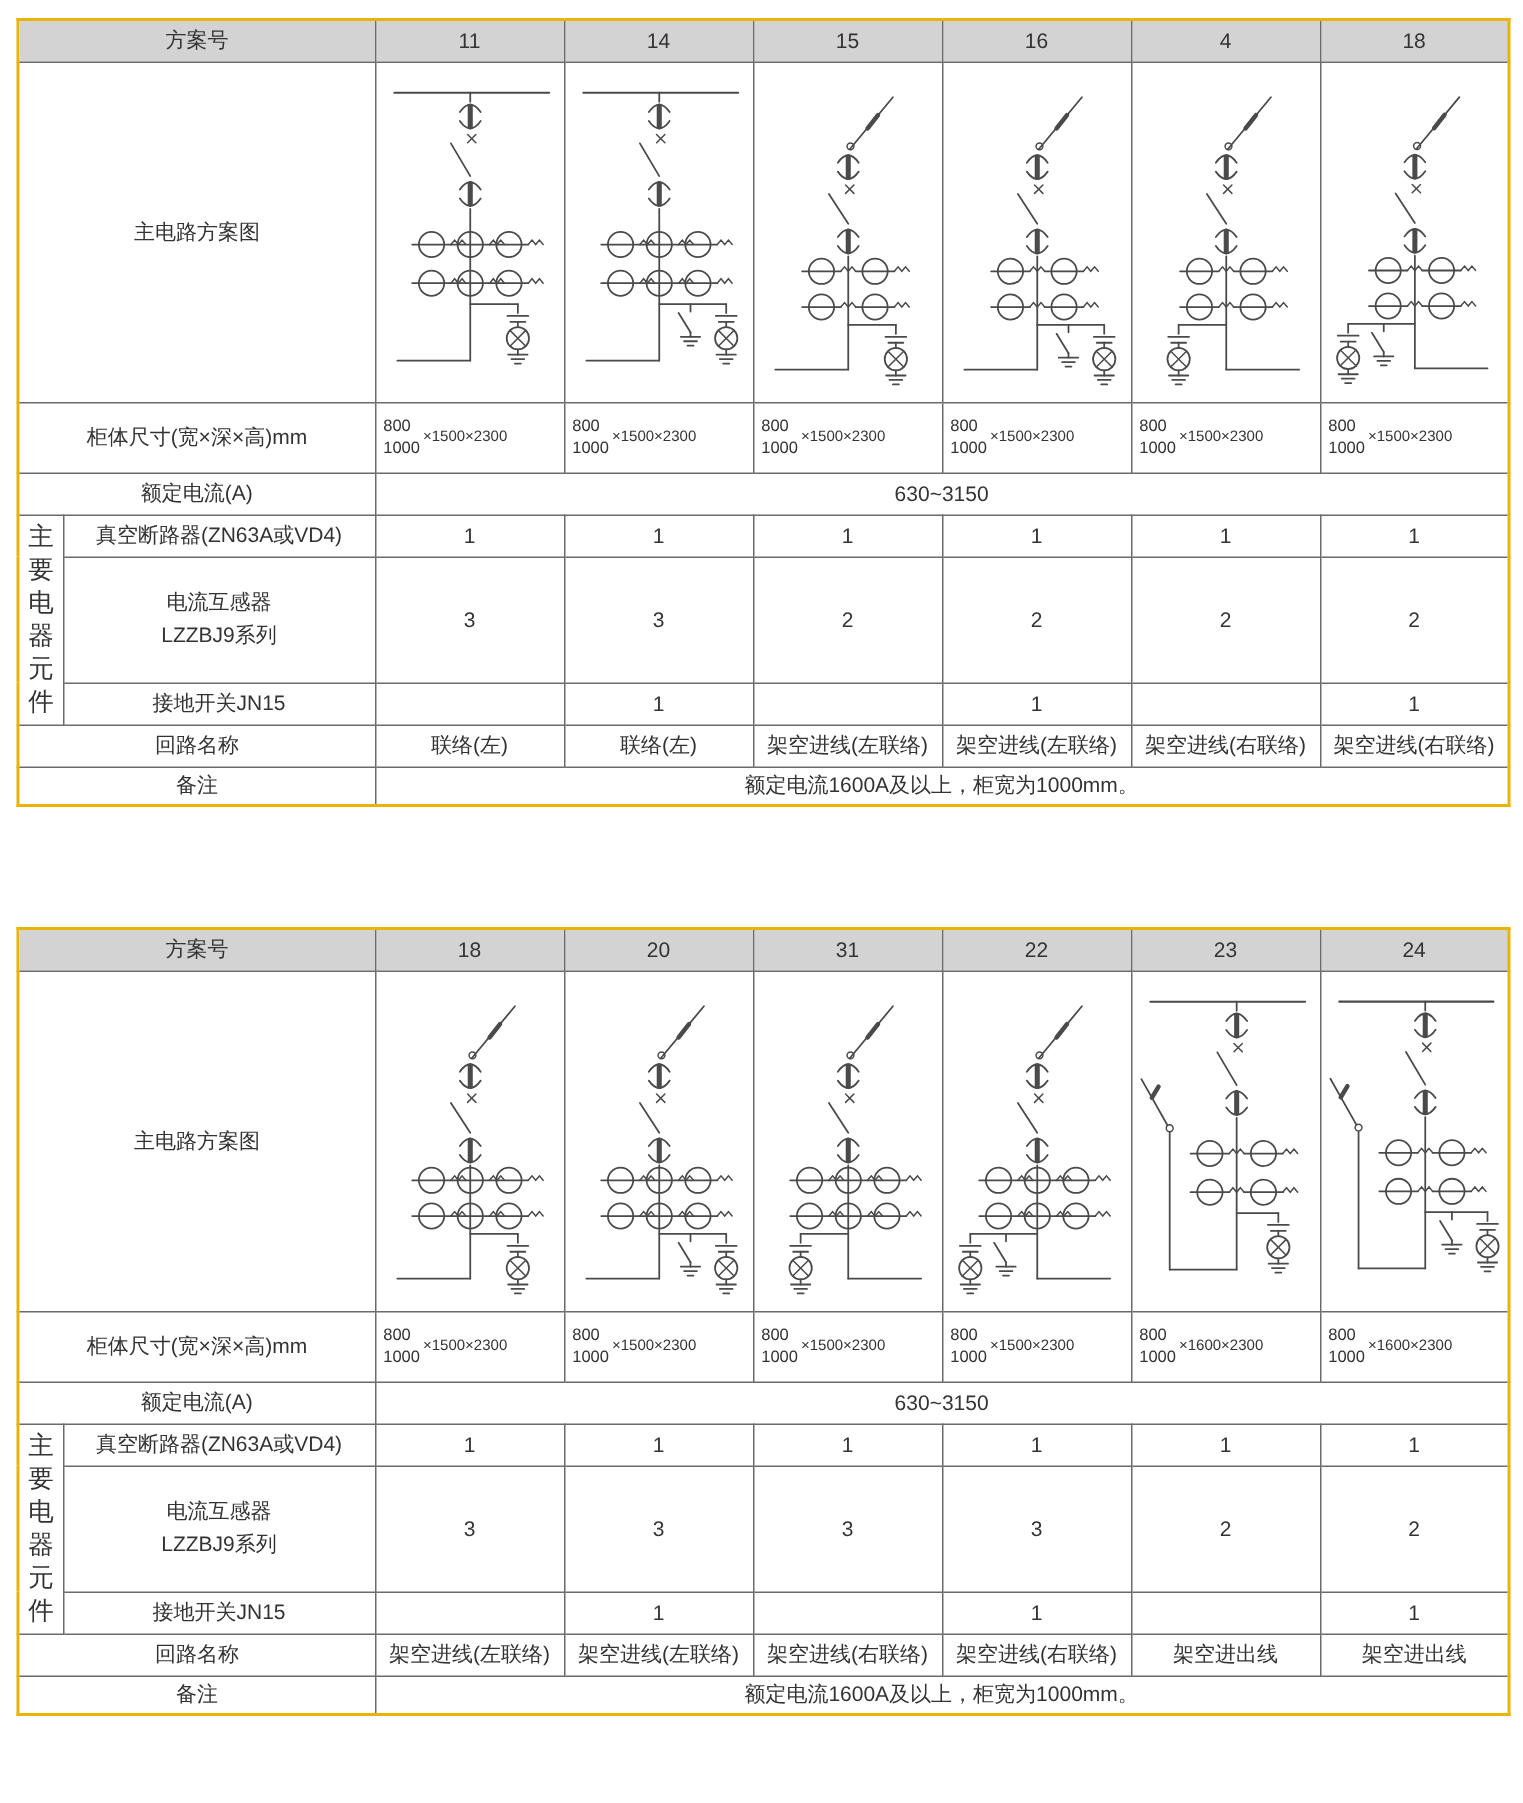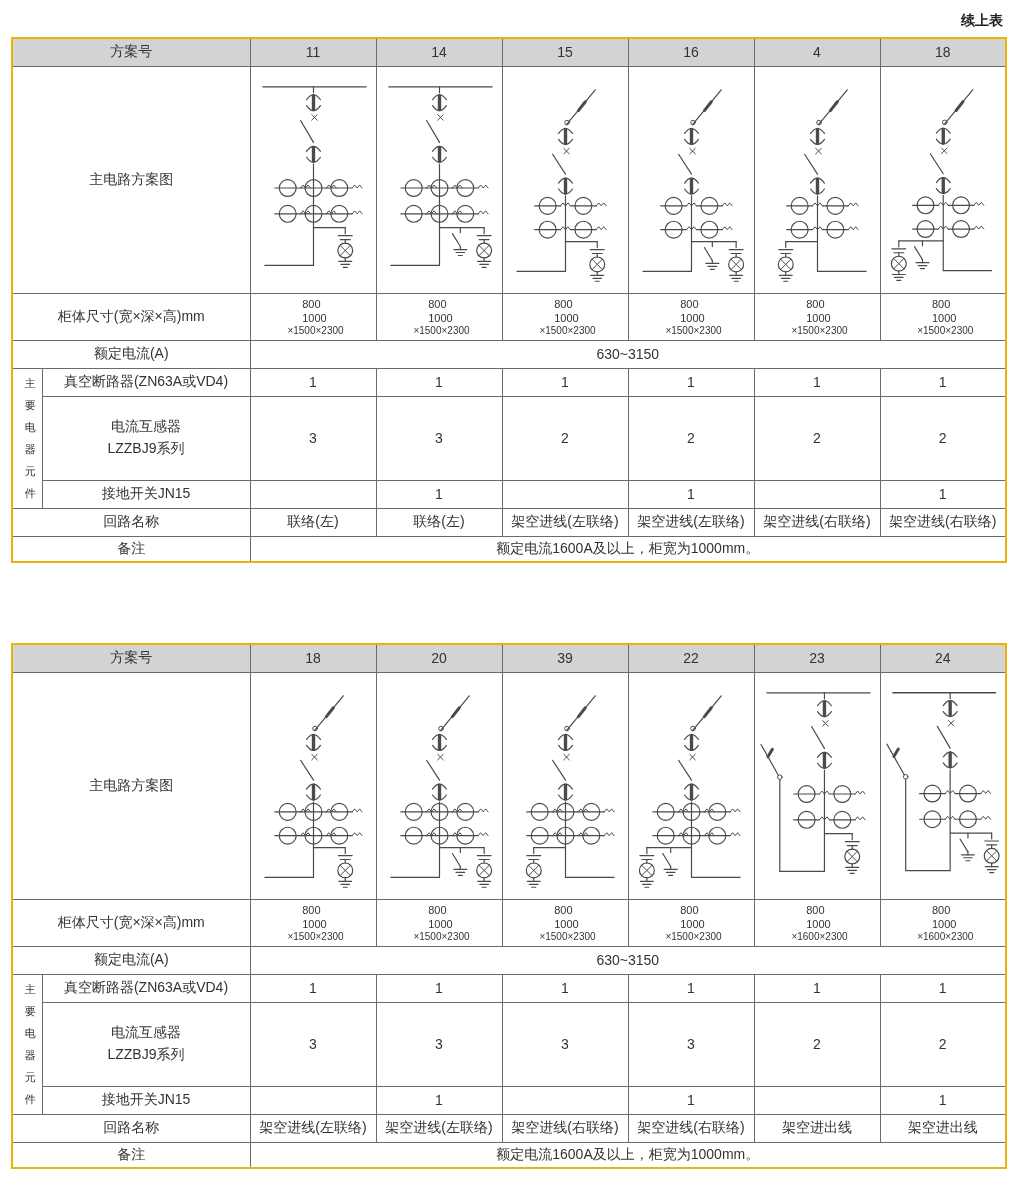--- a/index.html
+++ b/index.html
@@ -7,36 +7,35 @@
   .page{width:1015px;height:1202px;box-sizing:border-box;padding:12px 10px 0 11px;}
   .continued-note{text-align:right;font-size:14px;font-weight:bold;color:#222;padding-right:2px;margin-bottom:7px;}
   table.spec{border-collapse:collapse;table-layout:fixed;width:994px;border:2px solid #eab308;}
   table.spec td{border:1px solid #6b6b6b;text-align:center;vertical-align:middle;overflow:hidden;padding:0;font-size:14px;color:#333;}
   .r-head{height:28px}.r-diag{height:227px}.r-dims{height:47px}.r-cur{height:28px}
   .r-brk{height:28px}.r-ct{height:84px}.r-es{height:28px}.r-name{height:28px}.r-rem{height:26px}
   td.hcell{background:#d3d3d3;font-size:14px;}
   td.lbl{font-size:14.5px;}
   td.sublbl{text-align:left;padding-left:8px;font-size:14px;line-height:1.55;}
   td.vlabel{padding:0;}
-  .vtext{width:17px;margin:0 auto;line-height:22px;font-size:11px;word-break:break-all;text-align:right;}
+  .vtext{width:17px;margin:0 auto;line-height:22px;font-size:17px;word-break:break-all;text-align:right;}
   td.val{font-size:14px;margin-top:23px;}
   td.namecell{font-size:12.5px;}
   td.remark{text-align:left;padding-left:17px;font-size:14px;}
-  .dimwrap{display:flex;align-items:center;justify-content:flex-start;padding-left:5px;flex-direction:column;}
+  .dimwrap{display:flex;align-items:center;justify-content:flex-start;padding-left:5px;}
   .frac{display:flex;flex-direction:column;font-size:11px;line-height:1.3;text-align:left;margin-right:2px;}
   .dimsuffix{font-size:10px;white-space:nowrap;}
   td.diagcell{vertical-align:middle;}
   td.diagcell svg{display:block;width:100%;height:100%;}
   .table-gap{height:80px;}
 </style>
 </head>
 <body>
 
 <div class="page">
-  <div class="continued-note">续上表</div>
   <div id="table-host-0">
       <table class="spec">
         <colgroup>
           <col style="width:30px">
           <col style="width:208px">
           <col style="width:126px">
           <col style="width:126px">
           <col style="width:126px">
           <col style="width:126px">
           <col style="width:126px">
@@ -468,21 +467,21 @@
           <col style="width:126px">
           <col style="width:126px">
           <col style="width:126px">
           <col style="width:126px">
         </colgroup>
         <tbody>
           <tr class="r-head">
             <td colspan="2" class="hcell lbl">方案号</td>
             <td class="hcell">18</td>
             <td class="hcell">20</td>
-            <td class="hcell">39</td>
+            <td class="hcell">31</td>
             <td class="hcell">22</td>
             <td class="hcell">23</td>
             <td class="hcell">24</td>
           </tr>
           <tr class="r-diag">
             <td colspan="2" class="lbl">主电路方案图</td>
             <td class="diagcell">
               <svg viewBox="0 0 126 227" preserveAspectRatio="xMidYMid meet">
                 <g stroke="#4a4a4a" fill="none" stroke-linecap="round">
                   <line x1="64" y1="58" x2="93" y2="23" stroke-width="1.2"></line>

